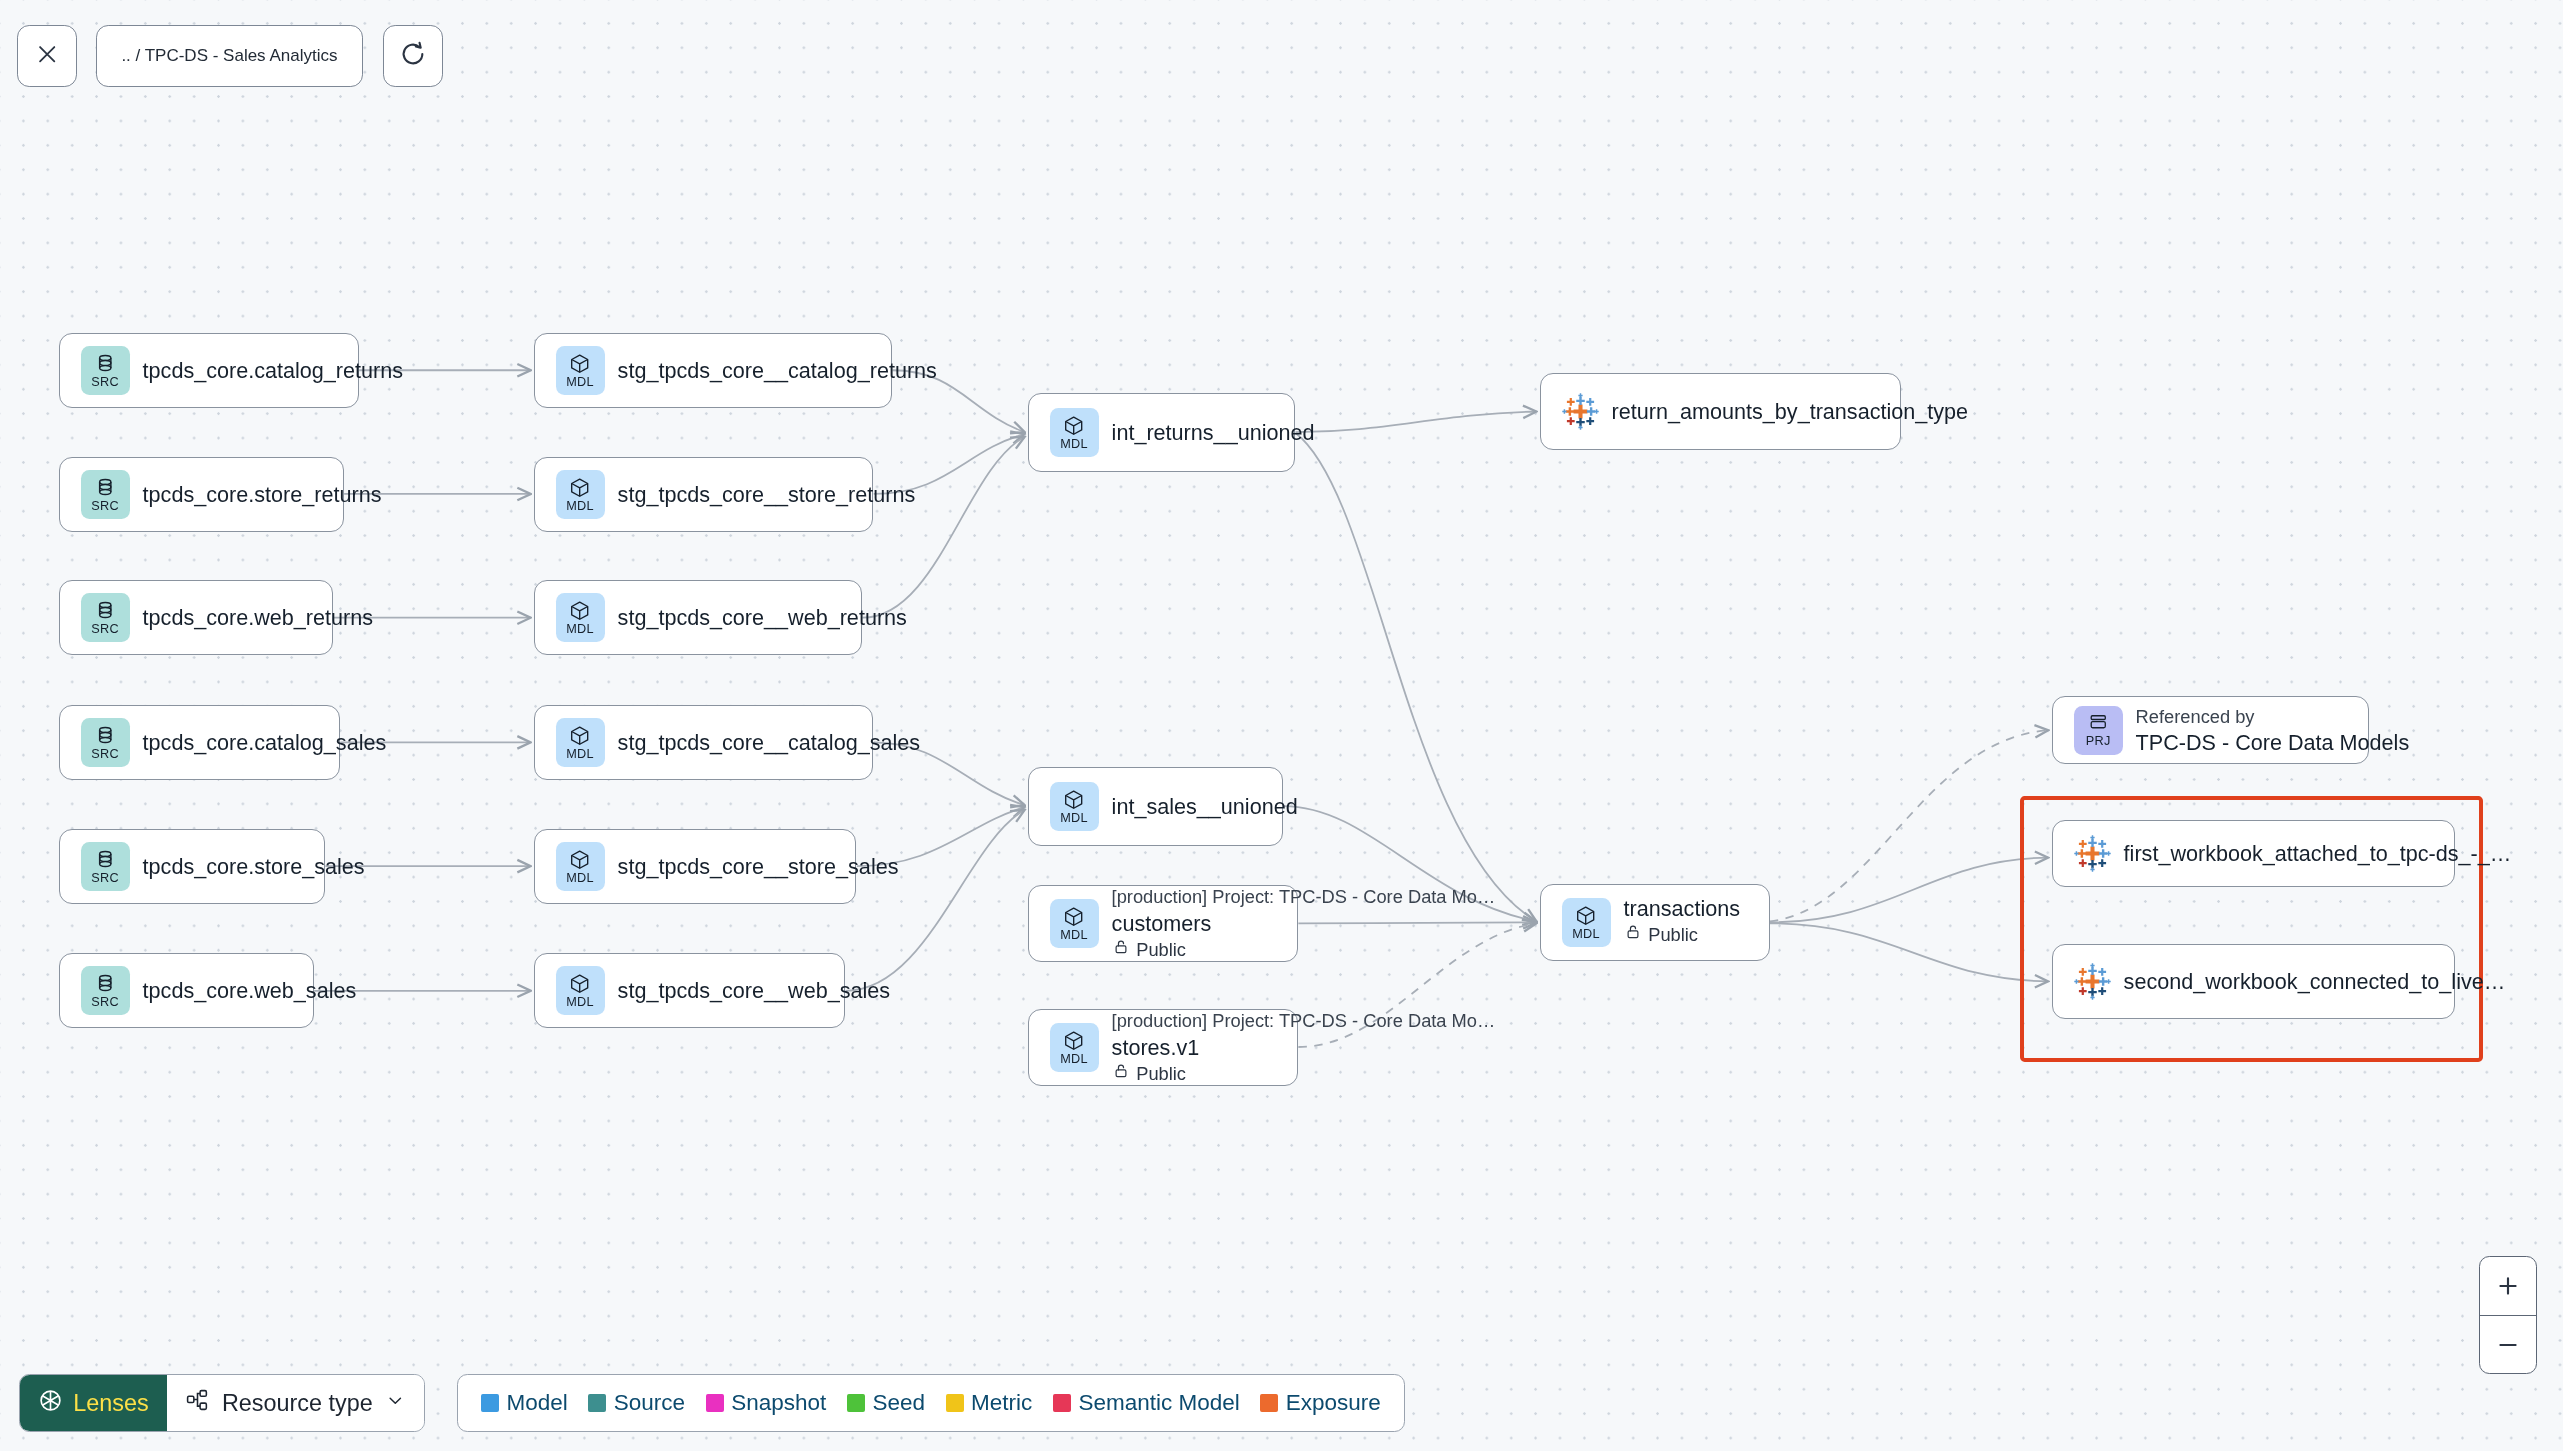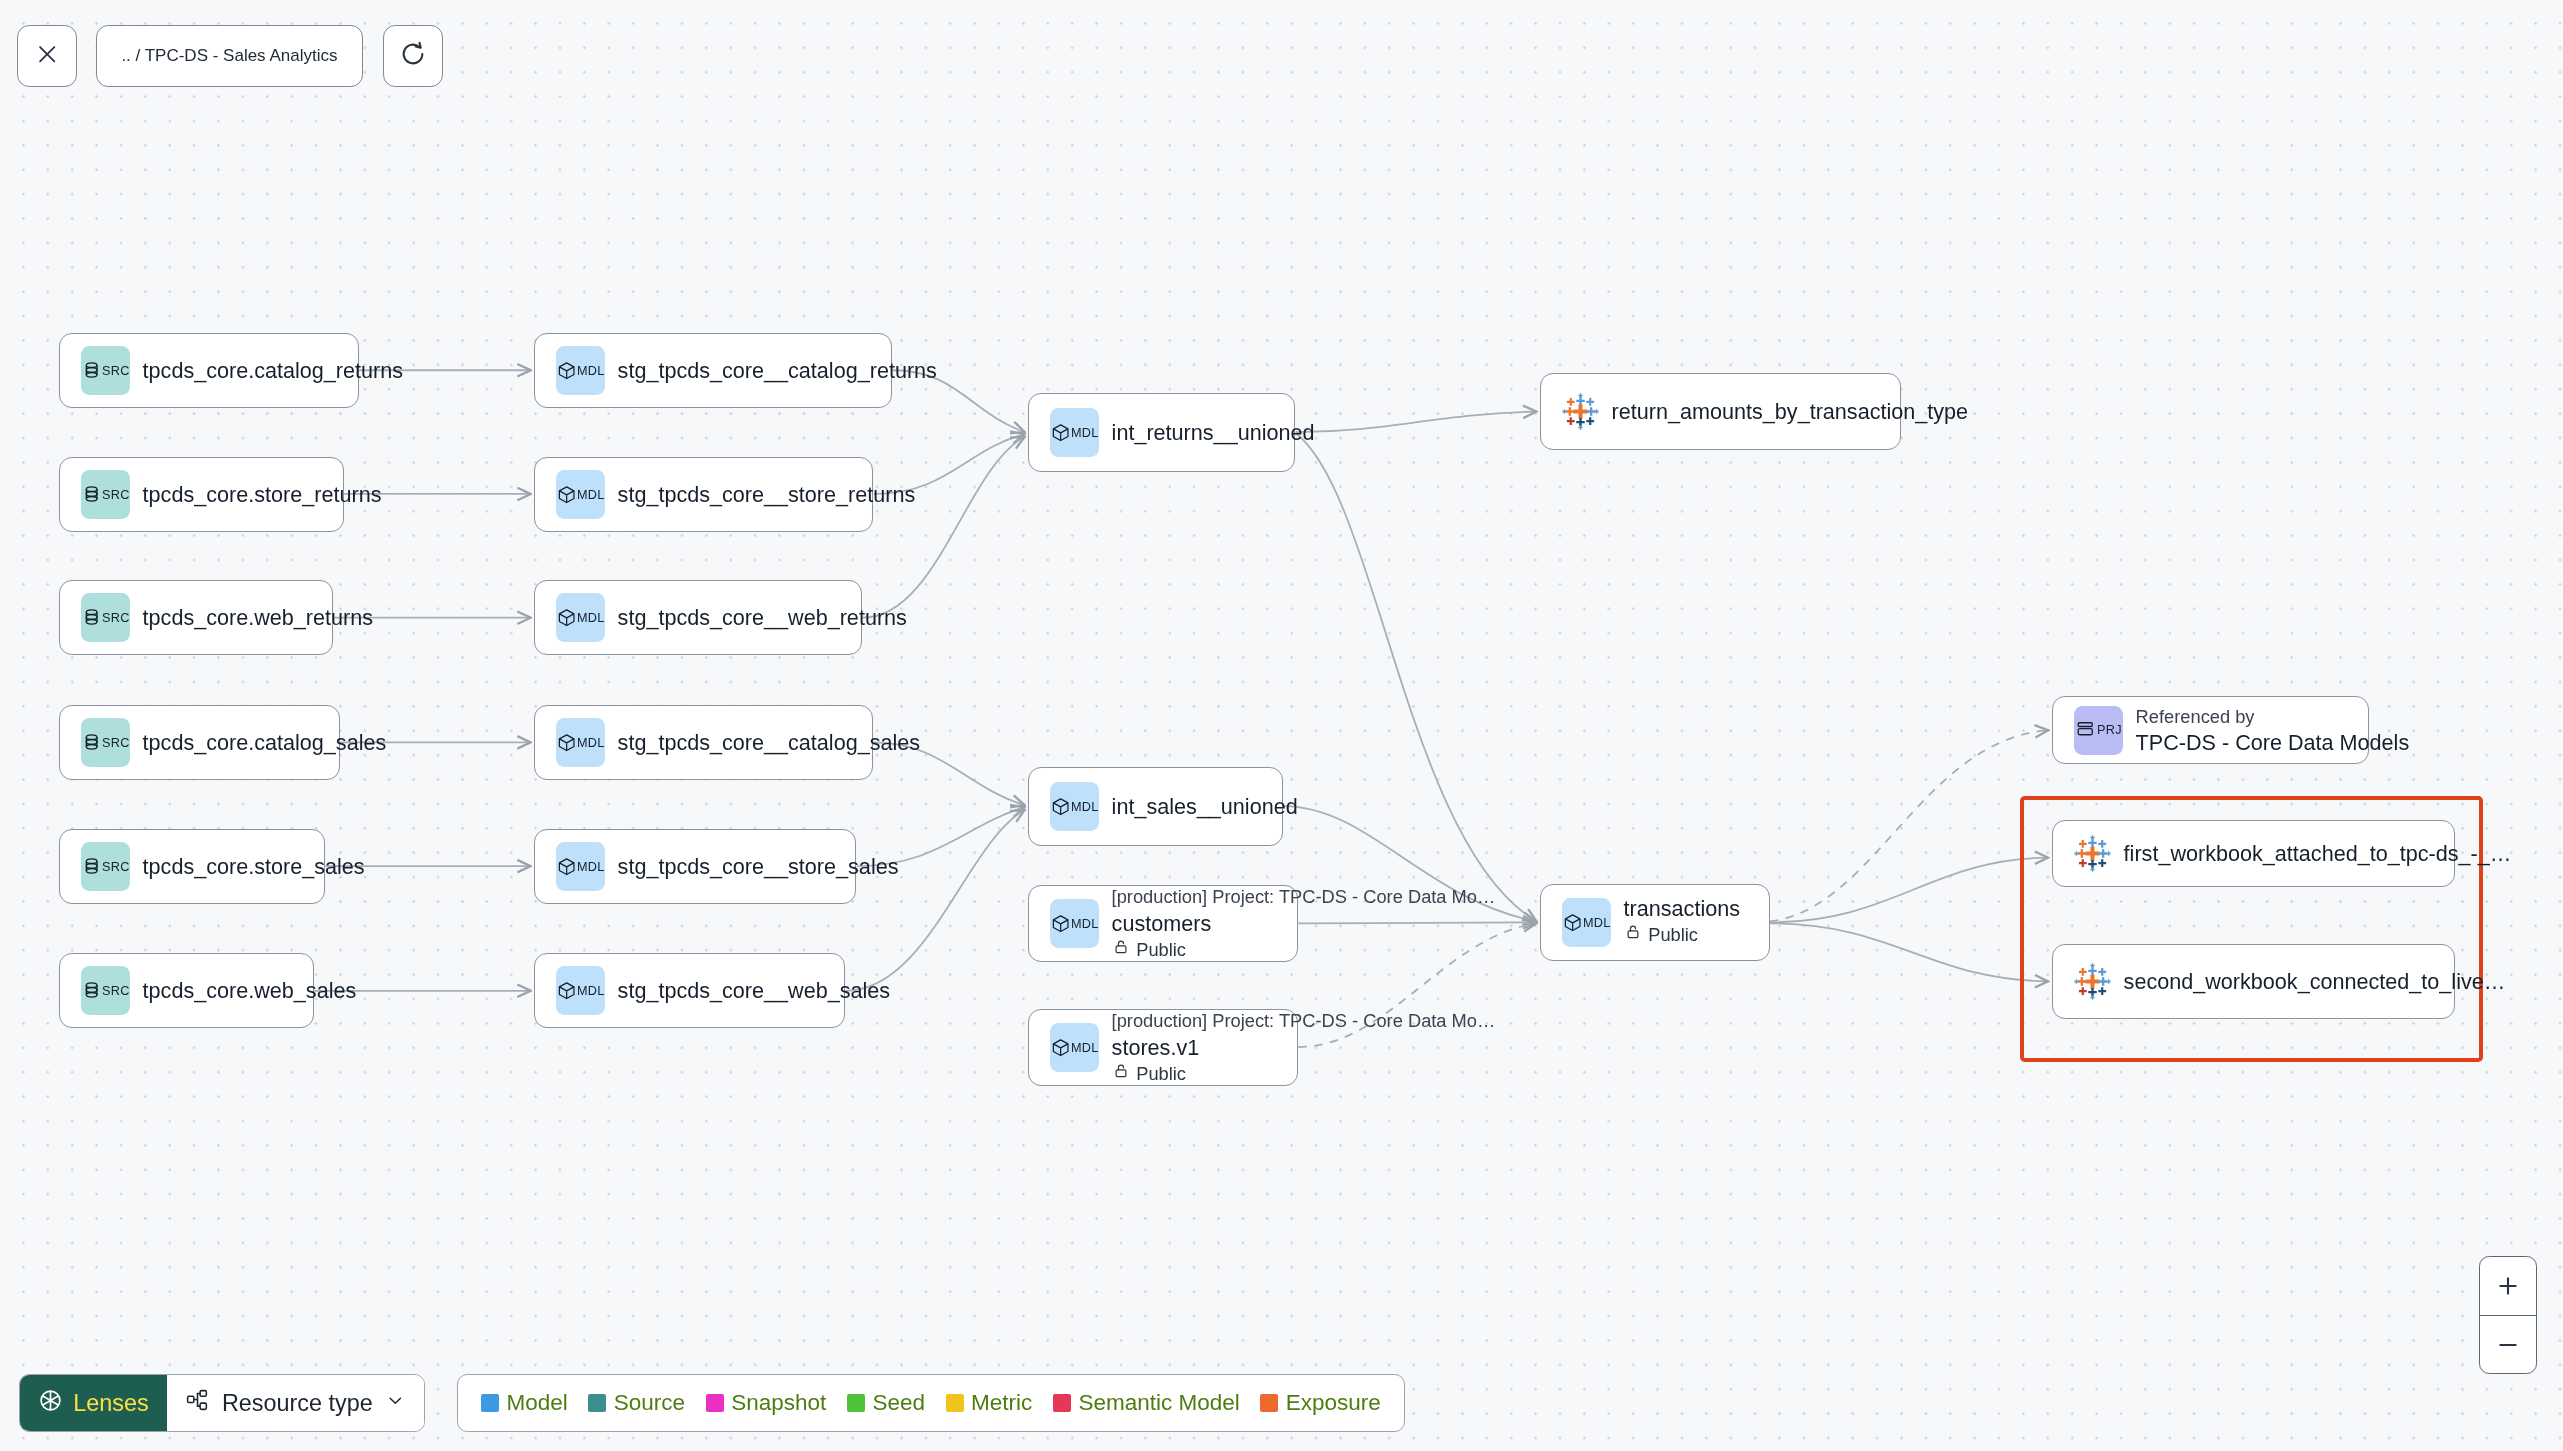--- a/index.html
+++ b/index.html
@@ -73,21 +73,21 @@
     border: 1.5px solid #8a939f;
     border-radius: 13px;
     display: flex; align-items: center;
     padding-left: 20.6px;
     z-index: 10;
   }
   .badge {
     flex: none;
     width: 49px; height: 49px;
     border-radius: 8.4px;
-    display: flex; flex-direction: row;
+    display: flex; flex-direction: column;
     align-items: center; justify-content: center;
     gap: 0px;
   }
   .badge.src { background: #aedfdc; }
   .badge.mdl { background: #bfe0fb; }
   .badge.prj { background: #b9bdf4; }
   .badge-txt { font-size: 12.7px; color: #16202c; letter-spacing: 0.3px; line-height: 1; margin-top: 0.9px; }
   .badge svg { display: block; }
 
   .node-body { margin-left: 13px; display: flex; flex-direction: column; justify-content: flex-start; }
@@ -130,21 +130,21 @@
     font-size: 23.4px;
   }
   .legend {
     height: 58px;
     background: #fff;
     border: 1.3px solid #9aa3af;
     border-radius: 10.3px;
     display: flex; align-items: center; gap: 20.6px;
     padding: 0 23.4px;
   }
-  .legend-item { display: flex; align-items: center; gap: 7.5px; font-size: 22.5px; color: #4d7c0f; white-space: nowrap; }
+  .legend-item { display: flex; align-items: center; gap: 7.5px; font-size: 22.5px; color: #0c4a6e; white-space: nowrap; }
   .swatch { width: 18px; height: 18px; border-radius: 1.9px; flex: none; }
 
   .zoom-ctrl {
     position: absolute; right: 26px; bottom: 77px;
     width: 58px;
     background: #fff;
     border: 1.5px solid #5c6675;
     border-radius: 10.3px;
     overflow: hidden;
     z-index: 40;

